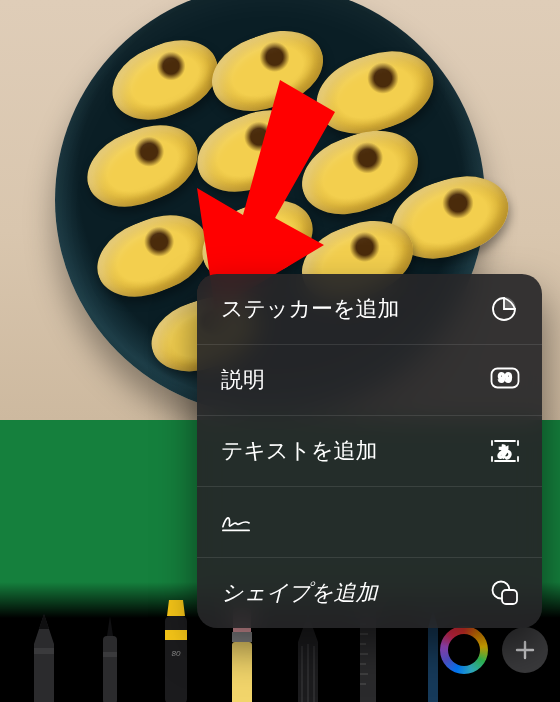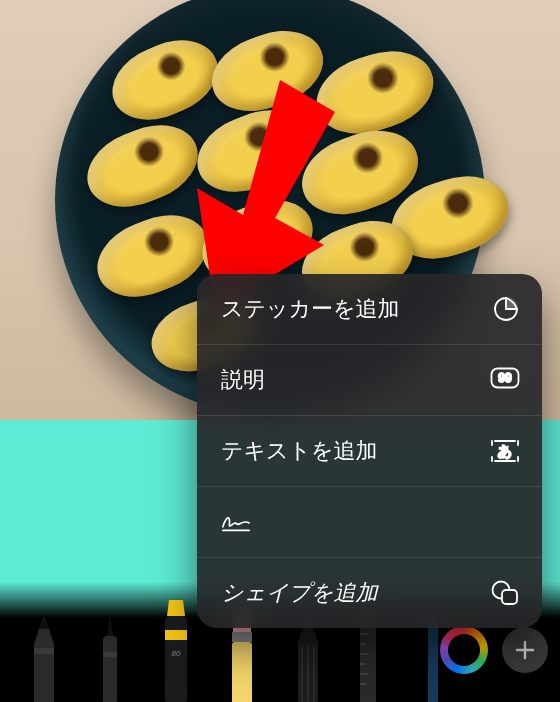--- a/index.html
+++ b/index.html
@@ -8,21 +8,21 @@
     width: 560px;
     height: 702px;
     overflow: hidden;
     font-family: -apple-system, "Hiragino Sans", sans-serif;
     background: #000;
   }
   .canvas {
     position: relative;
     width: 560px;
     height: 702px;
-    background: #5eead4;
+    background: #15803d;
   }
 
   
   .photo {
     position: absolute;
     left: 0; top: 0; width: 560px; height: 420px;
     background:
       radial-gradient(circle at 50% 45%, #0e2b33 0 170px, rgba(14,43,51,0) 200px),
       linear-gradient(180deg, #dfcdb8 0%, #d9c6ae 55%, #cdb99f 100%);
     overflow: hidden;
@@ -73,21 +73,21 @@
     padding: 20px 22px 20px 24px;
     border-bottom: 1px solid rgba(255,255,255,.10);
     color: #fff;
     font-size: 22px;
     font-weight: 400;
     cursor: pointer;
   }
   .menu-item:last-child { border-bottom: none; font-style: italic; }
   .menu-item .icon {
     width: 30px; height: 30px;
-    display: flex; align-items: center; justify-content: flex-end;
+    display: flex; align-items: center; justify-content: flex-start;
     color: #fff;
     flex: 0 0 30px;
   }
   .menu-item .icon svg { stroke: #fff; }
 
   
   .toolbar {
     position: absolute;
     left: 0; bottom: 0;
     width: 100%; height: 120px;

